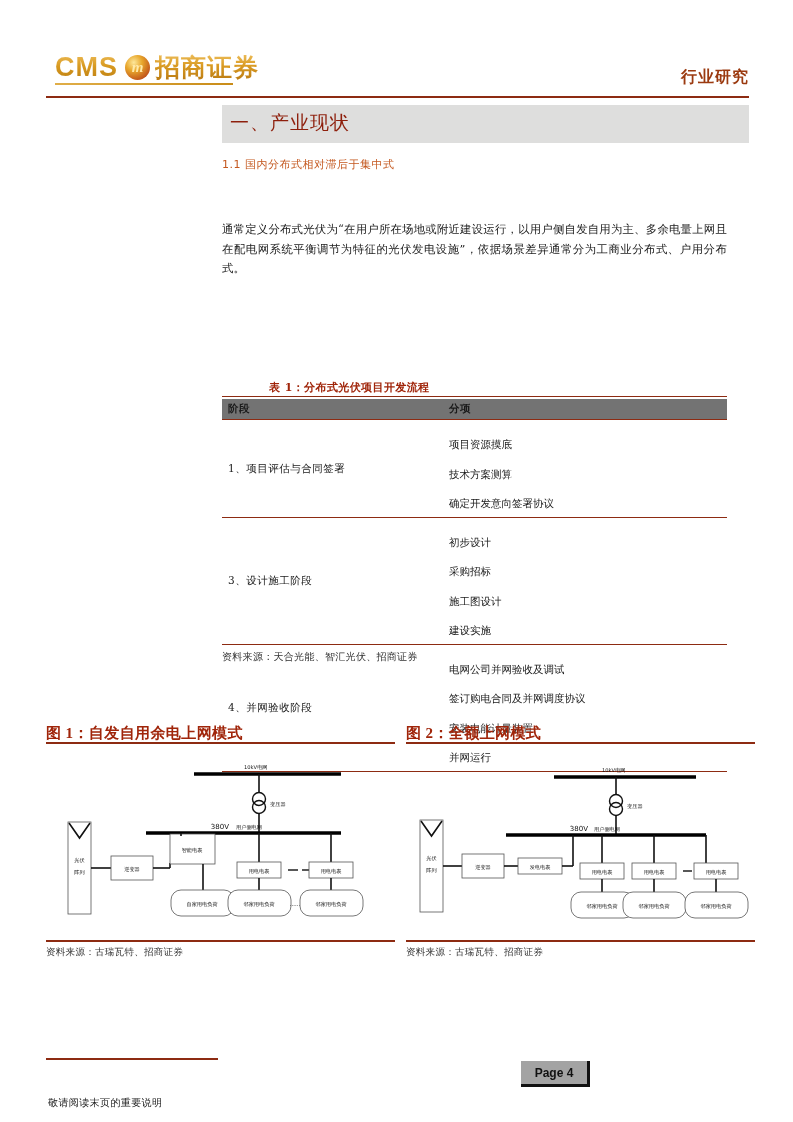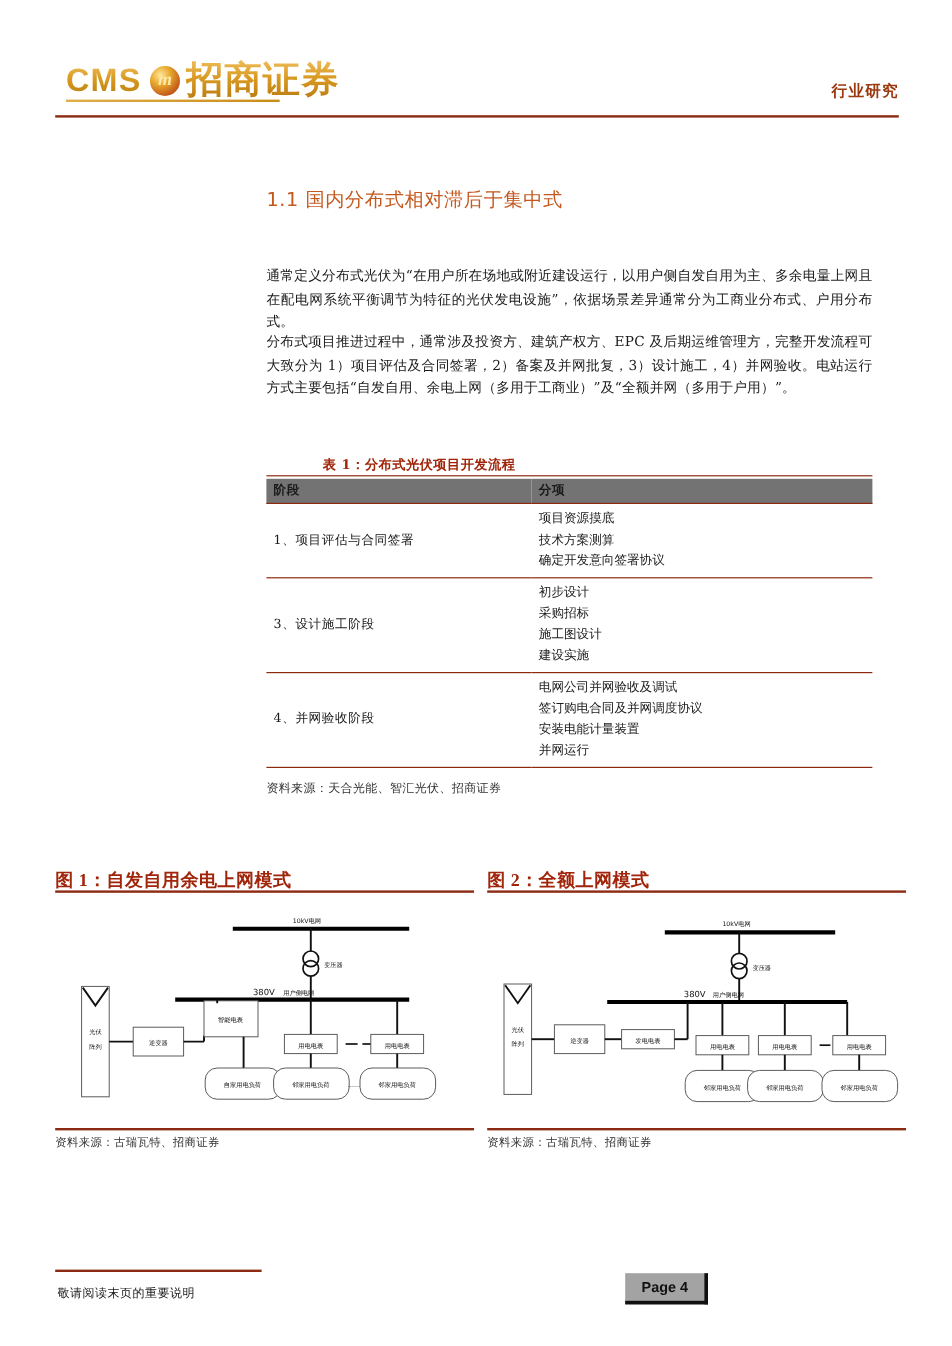--- a/index.html
+++ b/index.html
@@ -27,49 +27,49 @@
     background:radial-gradient(circle at 35% 30%,#fde79a 0%,#e8a72c 35%,#c2561a 75%,#8c2f08 100%);
     position:relative;display:inline-block;
   }
   .logo-seal span{
     position:absolute;left:0;right:0;top:3px;text-align:center;
     font-family:"Liberation Serif",serif;font-weight:bold;font-size:15px;
     color:#ffe9a8;font-style:italic;line-height:19px;
   }
   .logo-cn{
     font-family:Liberation Sans, sans-serif;
-    font-weight:bold;font-size:31px;letter-spacing:1px;
+    font-weight:bold;font-size:25px;letter-spacing:1px;
     background:linear-gradient(180deg,#f2c668 0%,#d99a22 45%,#b3730e 100%);
     -webkit-background-clip:text;background-clip:text;color:transparent;
     -webkit-text-fill-color:transparent;
   }
   .logo-underline{position:absolute;left:9px;top:37px;width:178px;height:2px;
     background:linear-gradient(90deg,#e0ae48,#c98c18);}
   .header-right{
     position:absolute;right:0;top:21px;
     font-family:"DejaVu Serif","Liberation Serif",serif;
-    font-weight:bold;font-size:13px;color:#9b3a10;letter-spacing:1px;
+    font-weight:bold;font-size:16px;color:#9b3a10;letter-spacing:1px;
   }
   .header-rule{position:absolute;left:46px;top:96px;width:703px;height:1.6px;background:#8d2b12;}
 
   
   .sec-bar{
     position:absolute;left:222px;top:105px;width:527px;height:38px;
     background:#dededd;
   }
   .sec-bar-text{
     position:absolute;left:8px;top:5px;
     font-family:"DejaVu Sans","Liberation Sans",sans-serif;
     font-size:19px;font-weight:normal;color:#8e1f0c;letter-spacing:1px;
   }
 
   .sub-head{
     position:absolute;left:222px;top:157px;
     font-family:"DejaVu Sans","Liberation Sans",sans-serif;
-    font-size:16px;color:#c4581f;letter-spacing:0.5px;
+    font-size:11px;color:#c4581f;letter-spacing:0.5px;
   }
 
   
   .para{
     position:absolute;left:222px;width:505px;
     font-family:"DejaVu Serif","Liberation Serif",serif;
     font-size:11.4px;line-height:19.5px;color:#1a1a1a;
     text-align:justify;letter-spacing:0.2px;
   }
   #para1{top:220px;}
@@ -96,21 +96,21 @@
     letter-spacing:0.5px;
   }
   table.flow thead th.c1{width:215px;}
   table.flow tbody td{
     vertical-align:middle;
     padding:4px 0 4px 6px;
     border-bottom:1.3px solid #8d2b12;
     line-height:17.5px;
   }
   table.flow tbody td.stage{white-space:nowrap;letter-spacing:0.5px;}
-  table.flow tbody td.items div{line-height:17.5px;}
+  table.flow tbody td.items div{line-height:17.5px;margin-top:12px;}
   .tbl-src{
     position:absolute;left:222px;top:650px;
     font-family:"DejaVu Serif","Liberation Serif",serif;
     font-size:10px;color:#333;letter-spacing:0.3px;
   }
 
   
   .fig{position:absolute;top:750px;width:349px;height:205px;}
   #fig1{left:46px;}
   #fig2{left:406px;}
@@ -129,21 +129,21 @@
   .fig svg{position:absolute;left:0;top:0;}
   .dg-lbl{font-family:"DejaVu Sans","Liberation Sans",sans-serif;font-size:5.2px;fill:#111;}
   .dg-lbl-v{font-family:"DejaVu Sans","Liberation Sans",sans-serif;font-size:7px;fill:#111;}
   .dg-box{fill:#ffffff;stroke:#555;stroke-width:0.8;}
   .dg-line{stroke:#111;stroke-width:1.6;fill:none;}
   .dg-bus{stroke:#000;stroke-width:3.4;}
 
   
   .foot-rule{position:absolute;left:46px;top:1058px;width:172px;height:1.6px;background:#8d2b12;}
   .foot-text{
-    position:absolute;left:48px;top:1071px;
+    position:absolute;left:48px;top:1096px;
     font-family:Liberation Mono, monospace;
     font-size:10px;color:#1a1a1a;letter-spacing:0.4px;
   }
   .page-badge{
     position:absolute;right:44px;top:1061px;
     width:66px;height:23px;background:#a3a3a3;
     border-bottom:3px solid #111;border-right:3px solid #111;
     font-family:"Liberation Sans",sans-serif;
     font-weight:bold;font-size:12px;color:#111;
     display:flex;align-items:center;justify-content:center;
@@ -160,24 +160,26 @@
       <span class="logo-seal">
         <span>m</span>
       </span>
       <span class="logo-cn">招商证券</span>
     </div>
     <div class="logo-underline"></div>
     <div class="header-right">行业研究</div>
   </div>
   <div class="header-rule"></div>
 
+  <div class="sec-bar">
+    <div class="sec-bar-text">一、产业现状</div>
+  </div>
   <div class="sub-head">1.1 国内分布式相对滞后于集中式</div>
 
   <div class="para" id="para1">通常定义分布式光伏为“在用户所在场地或附近建设运行，以用户侧自发自用为主、多余电量上网且在配电网系统平衡调节为特征的光伏发电设施”，依据场景差异通常分为工商业分布式、户用分布式。</div>
-  <div class="para" id="para2">分布式项目推进过程中，通常涉及投资方、建筑产权方、EPC 及后期运维管理方，完整开发流程可大致分为 1）项目评估及合同签署，2）备案及并网批复，3）设计施工，4）并网验收。电站运行方式主要包括“自发自用、余电上网（多用于工商业）”及“全额并网（多用于户用）”。</div>
 
   <div class="tbl-title">表 1：分布式光伏项目开发流程</div>
   <div class="tbl-title-rule"></div>
   <table class="flow">
     <thead>
       <tr>
         <th class="c1">阶段</th>
         <th>分项</th>
       </tr>
     </thead>

